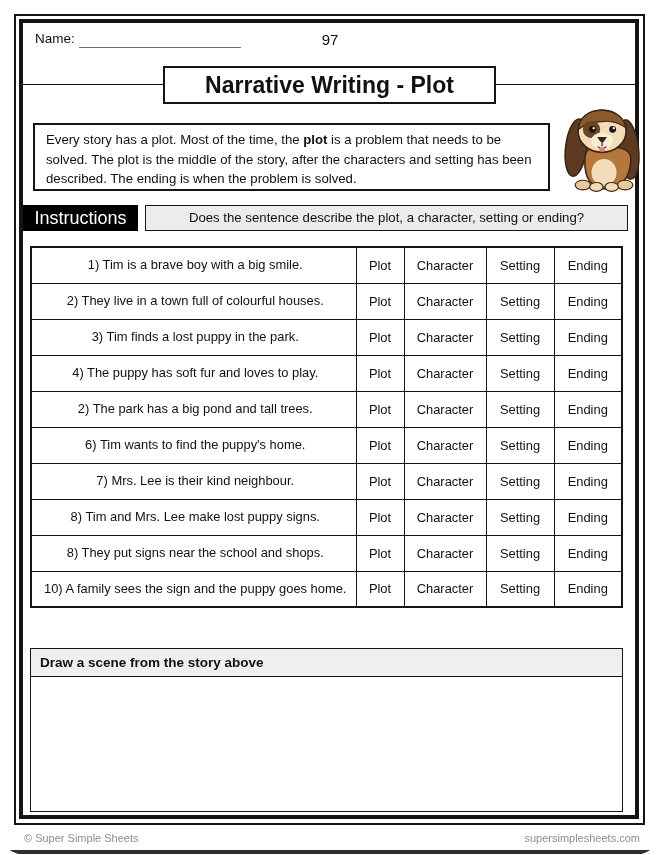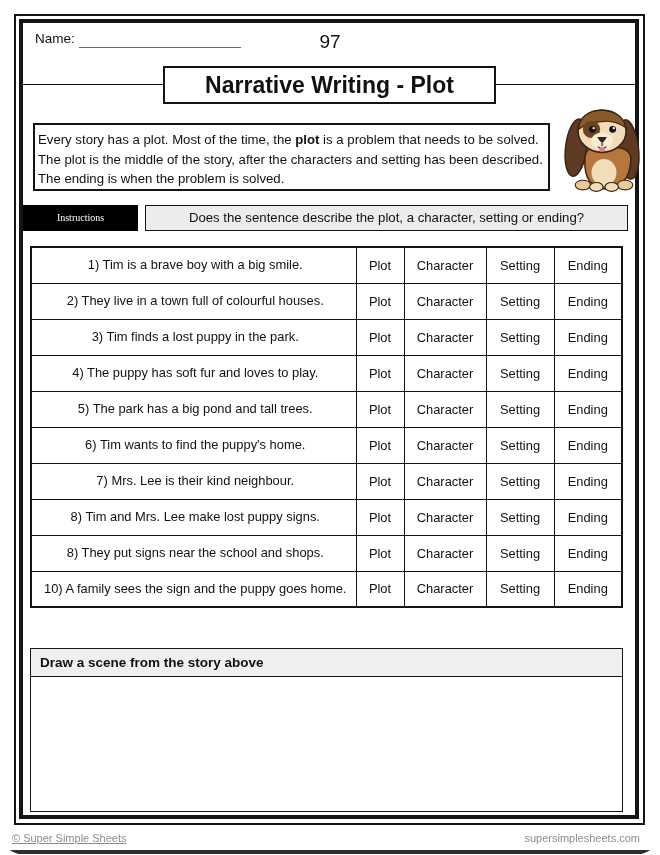--- a/index.html
+++ b/index.html
@@ -37,21 +37,21 @@
   }
   .name-line {
     position: absolute; left: 79px; top: 30px;
     width: 162px; height: 18px;
     border-bottom: 1.5px solid #6a6a6a;
     cursor: text;
   }
   .page-number {
     position: absolute; left: 280px; top: 31px;
     width: 100px; text-align: center;
-    font-size: 19px;
+    font-size: 15px;
   }
   .curriculum-box {
     position: absolute; left: 500px; top: 22px;
     width: 137px; height: 29px;
     background: #e7e7e7;
     border: 2px solid #1a1a1a;
     text-align: center;
     font-size: 8.5px;
     padding-top: 2px;
     line-height: 11px;
@@ -71,38 +71,37 @@
     text-align: center;
     font-size: 23px;
     font-weight: bold;
     line-height: 34px;
   }
   
   .intro-box {
     position: absolute; left: 33px; top: 123px;
     width: 517px; height: 68px;
     border: 2px solid #141414;
-    padding: 5px 3px;
+    padding: 5px 11px;
     font-size: 13.2px;
     line-height: 19.5px;
   }
   .puppy {
     position: absolute; left: 556px; top: 100px;
     width: 96px; height: 99px;
   }
   
   .instructions-label {
     position: absolute; left: 23px; top: 205px;
     width: 115px; height: 26px;
     background: #000000;
     color: #ffffff;
-    font-size: 10px;
+    font-size: 18px;
     text-align: center;
     line-height: 26px;
-    font-family: Liberation Serif, serif;
   }
   .instructions-text {
     position: absolute; left: 145px; top: 205px;
     width: 483px; height: 26px;
     background: #ececec;
     border: 1.5px solid #141414;
     font-size: 13.2px;
     text-align: center;
     line-height: 23px;
   }
@@ -140,22 +139,22 @@
     height: 28px;
     background: #efefef;
     border-bottom: 1.6px solid #141414;
     font-weight: bold;
     font-size: 13.5px;
     padding: 6px 0 0 9px;
   }
   .draw-area { height: 133px; cursor: crosshair; }
   
   .footer-left {
-    position: absolute; left: 12px; top: 832px;
-    font-size: 11px; color: #8c8c8c; text-decoration: underline;
+    position: absolute; left: 24px; top: 832px;
+    font-size: 11px; color: #8c8c8c;
   }
   .footer-right {
     position: absolute; right: 20px; top: 832px;
     font-size: 11px; color: #8c8c8c;
     cursor: pointer;
   }
   .bottom-bar {
     position: absolute; left: 0; top: 850px;
     width: 660px; height: 4px;
     background: #2e2e2e;
@@ -243,21 +242,21 @@
           <td class="option-cell">Ending</td>
         </tr>
         <tr>
           <td class="sentence-cell">4) The puppy has soft fur and loves to play.</td>
           <td class="option-cell">Plot</td>
           <td class="option-cell">Character</td>
           <td class="option-cell">Setting</td>
           <td class="option-cell">Ending</td>
         </tr>
         <tr>
-          <td class="sentence-cell">5) The park has a big pond and tall trees.</td>
+          <td class="sentence-cell">2) The park has a big pond and tall trees.</td>
           <td class="option-cell">Plot</td>
           <td class="option-cell">Character</td>
           <td class="option-cell">Setting</td>
           <td class="option-cell">Ending</td>
         </tr>
         <tr>
           <td class="sentence-cell">6) Tim wants to find the puppy's home.</td>
           <td class="option-cell">Plot</td>
           <td class="option-cell">Character</td>
           <td class="option-cell">Setting</td>

